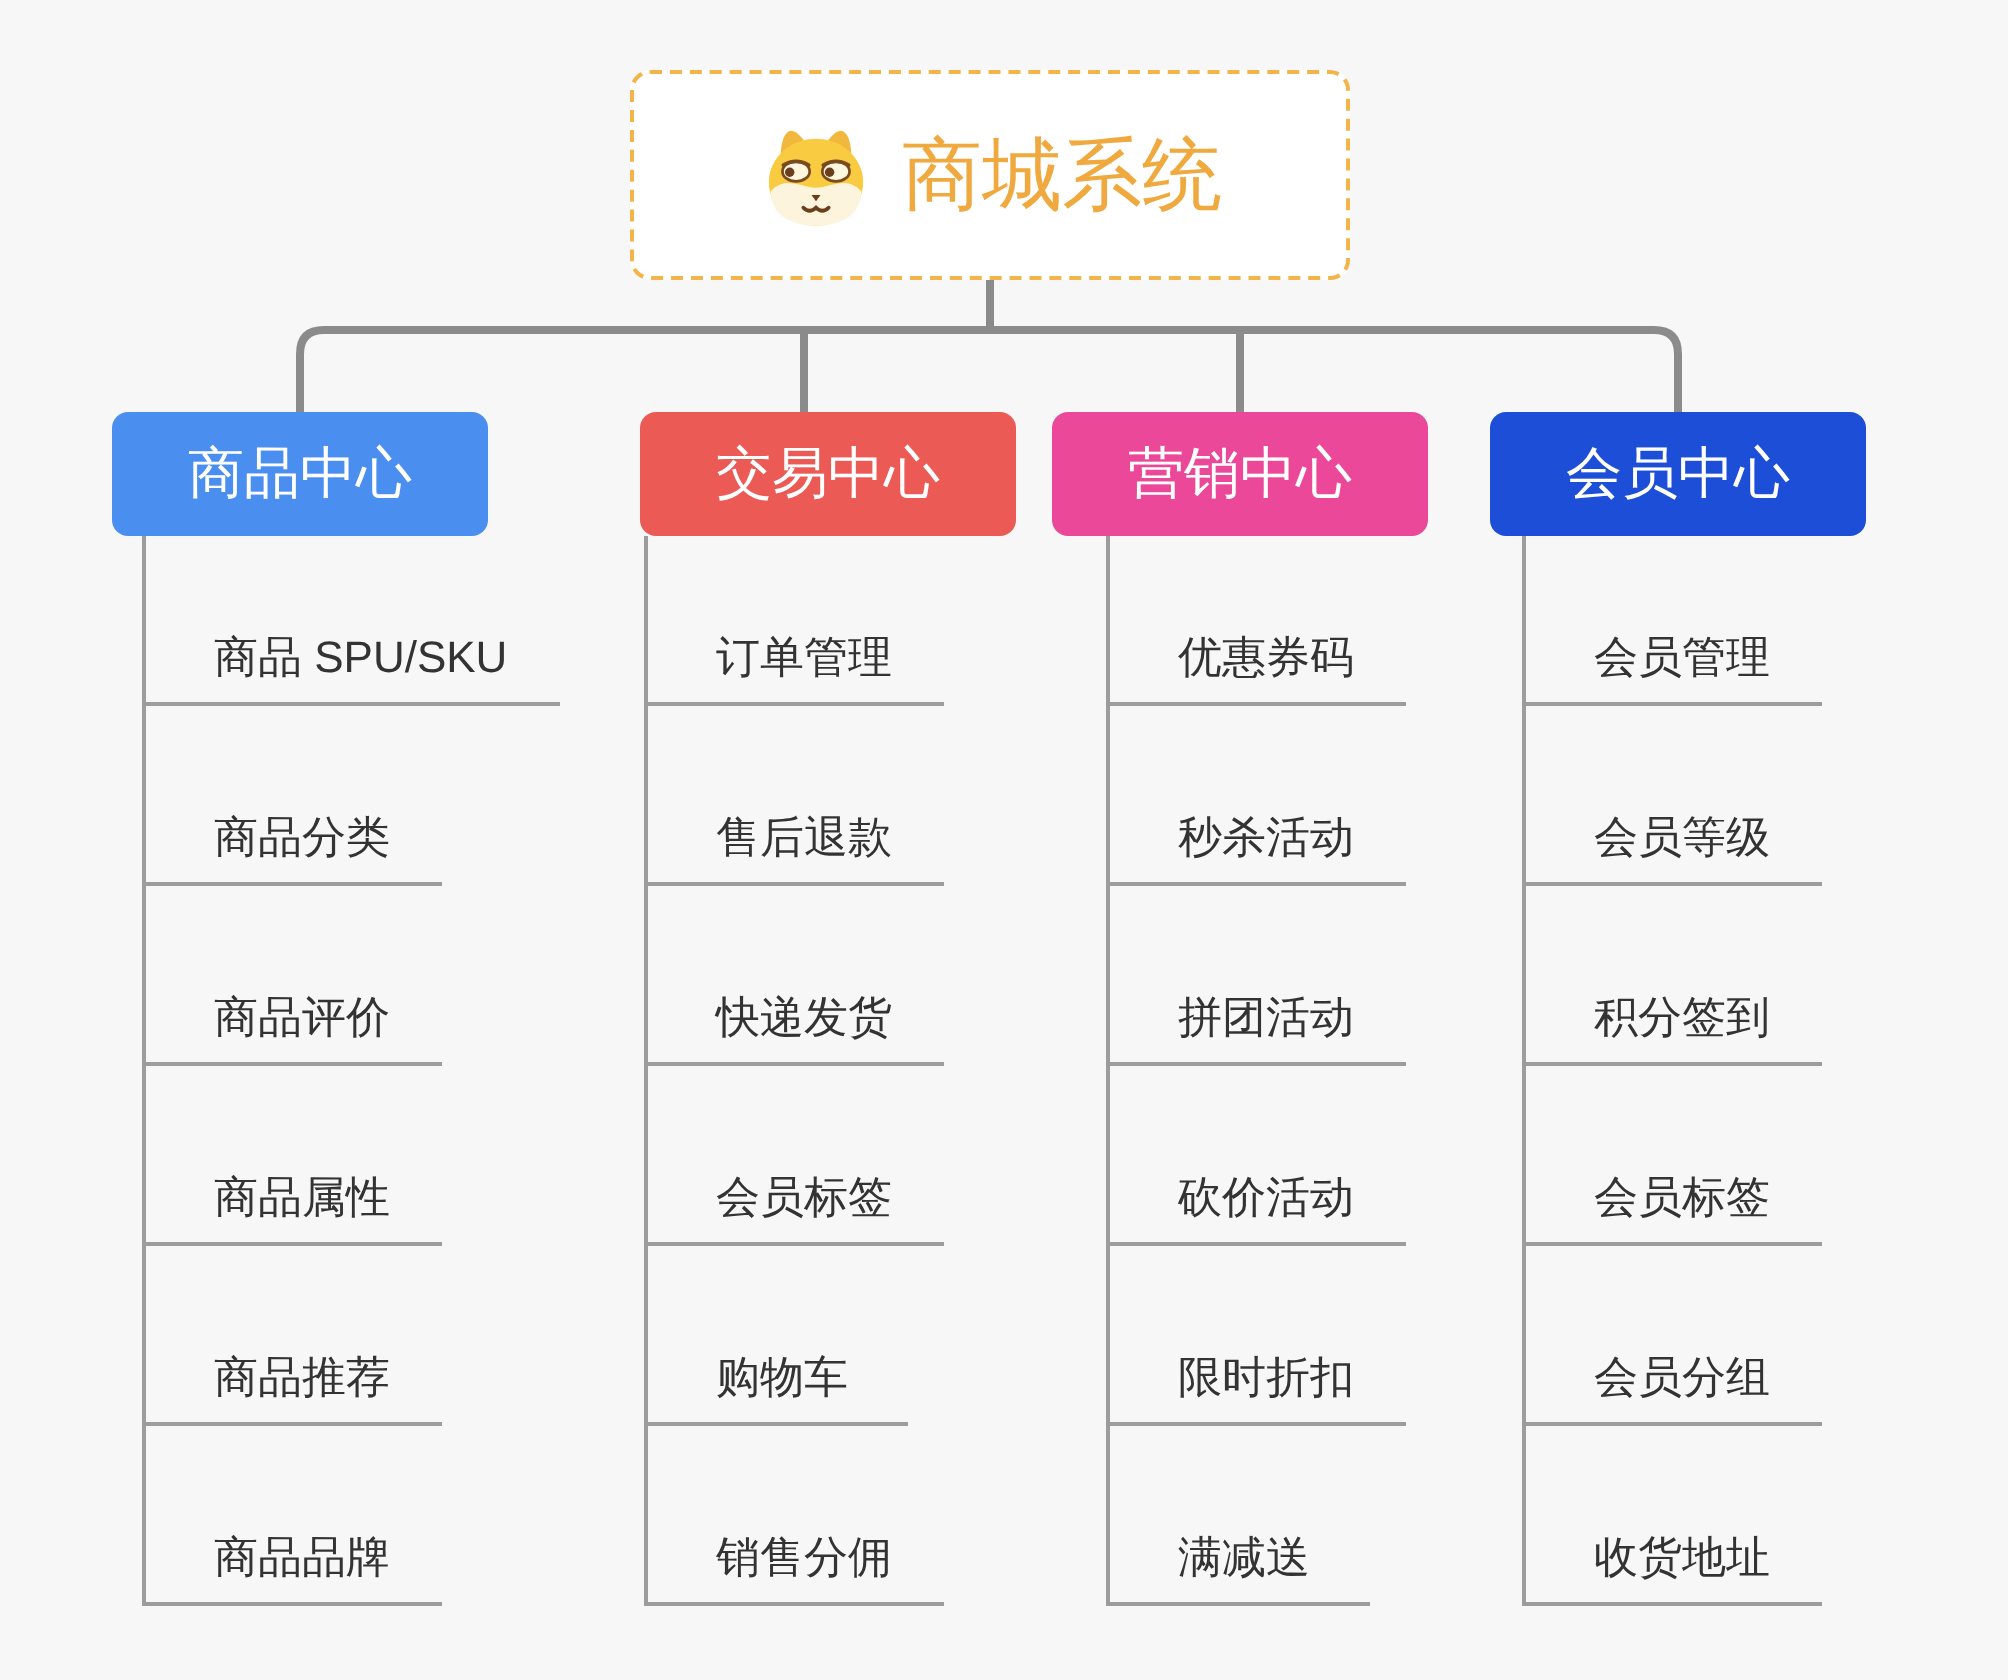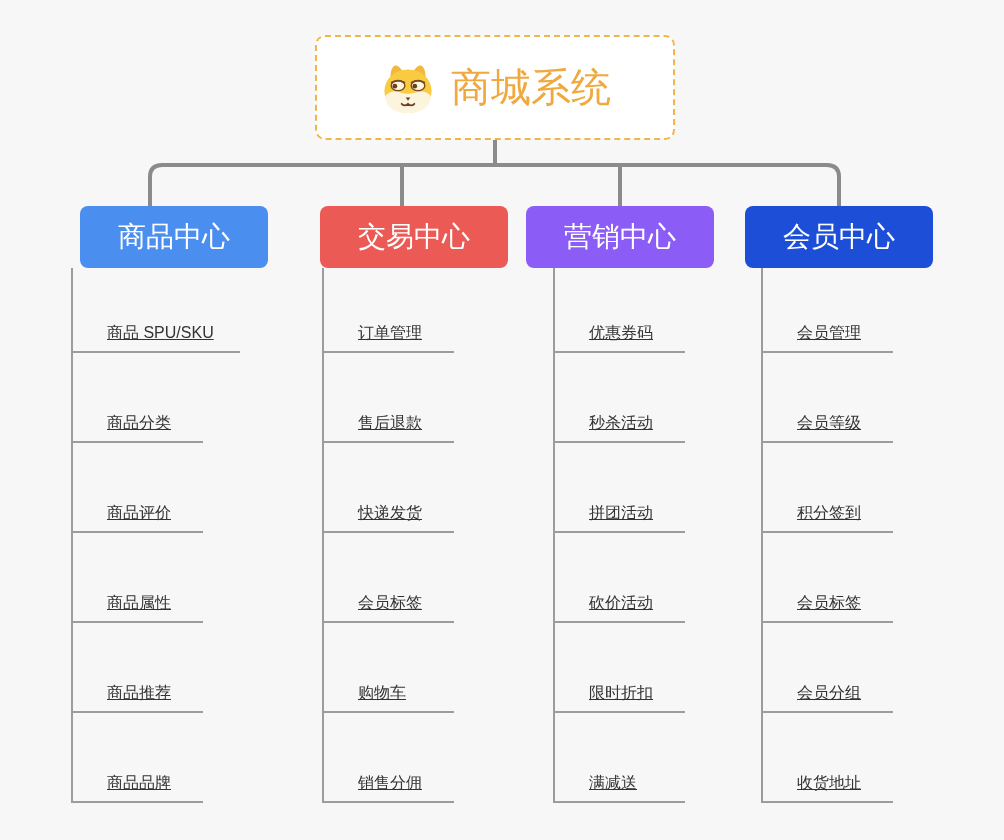--- a/index.html
+++ b/index.html
@@ -56,21 +56,21 @@
     display: flex;
     align-items: center;
     justify-content: center;
     cursor: pointer;
   }
   .branch-box span {
     font-size: 28px;
     color: var(--node-text, #fff);
     white-space: nowrap;
   }
-  .branch-box.b0 { left: 56px; margin-left: 24px; }
+  .branch-box.b0 { left: 56px; }
   .branch-box.b1 { left: 320px; }
   .branch-box.b2 { left: 526px; }
   .branch-box.b3 { left: 745px; }
   
   .col {
     position: absolute;
     top: 268px;
     height: 535px;
     border-left: 2px solid var(--underline, #9c9c9c);
   }
@@ -83,25 +83,24 @@
     display: flex;
     align-items: flex-end;
     width: fit-content;
     min-width: 130px;
     padding: 0 26px 0 34px;
     border-bottom: 2px solid var(--underline, #9c9c9c);
     cursor: pointer;
   }
   .leaf:first-child { height: 85px; }
   .leaf span {
-    font-size: 16px;
+    font-size: 22px;
     color: var(--leaf-text, #333);
     padding-bottom: 7px;
     white-space: nowrap;
-    text-decoration: underline;
   }
 </style>
 </head>
 <body>
 
 <div class="canvas">
 
   <svg class="connectors" viewBox="0 0 1004 840">
     <g style="stroke: rgb(139, 139, 139);">
       <path d="M495 138 V165"></path>
@@ -128,21 +127,21 @@
     </svg>
     <span class="root-label">商城系统</span>
   </div>
 
   <div class="branch-box b0" style="background-color: rgb(74, 142, 240);">
     <span>商品中心</span>
   </div>
   <div class="branch-box b1" style="background-color: rgb(235, 90, 85);">
     <span>交易中心</span>
   </div>
-  <div class="branch-box b2" style="background-color: #8b5cf6;">
+  <div class="branch-box b2" style="background-color: #ec4899;">
     <span>营销中心</span>
   </div>
   <div class="branch-box b3" style="background-color: #1d4ed8;">
     <span>会员中心</span>
   </div>
 
   <div class="col c0">
     <div class="leaf">
         <span>商品 SPU/SKU</span>
       </div>

